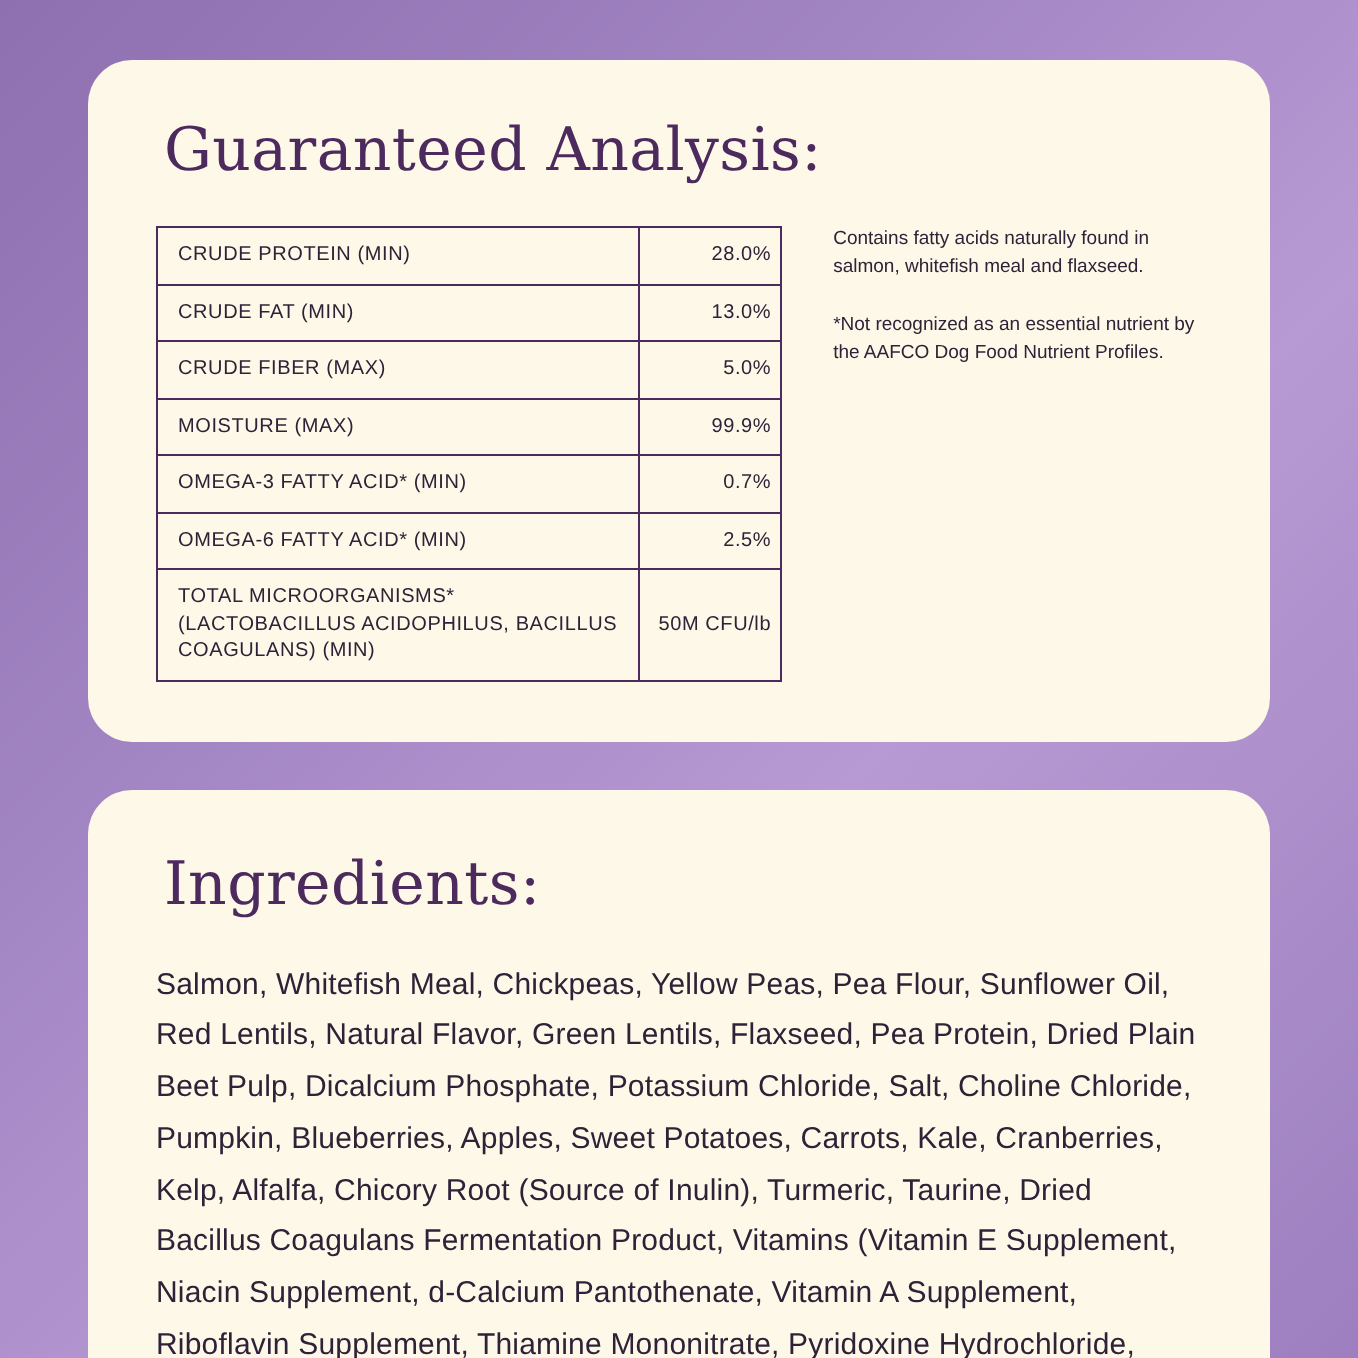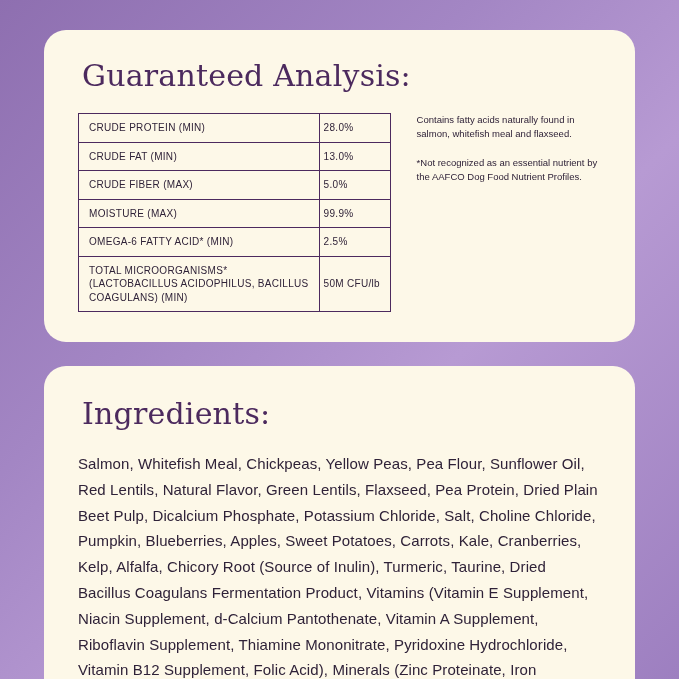--- a/index.html
+++ b/index.html
@@ -50,21 +50,21 @@
   table.ga td {
     border: 1px solid #4c2a5e;
     font-size: 10px;
     color: #2f2238;
     padding: 7px 8px 7px 10px;
     letter-spacing: 0.3px;
     line-height: 1.35;
   }
   table.ga td.val {
     width: 62px;
-    text-align: left;
+    text-align: right;
     padding-left: 4px;
     padding-right: 4px;
   }
   .notes {
     margin-left: 26px;
     width: 190px;
     font-size: 9.5px;
     line-height: 1.5;
     color: #2f2238;
   }
@@ -106,20 +106,24 @@
           </tr>
           <tr>
             <td>CRUDE FIBER (MAX)</td>
             <td class="val">5.0%</td>
           </tr>
           <tr>
             <td>MOISTURE (MAX)</td>
             <td class="val">99.9%</td>
           </tr>
           <tr>
+            <td>OMEGA-3 FATTY ACID* (MIN)</td>
+            <td class="val">0.7%</td>
+          </tr>
+          <tr>
             <td>OMEGA-6 FATTY ACID* (MIN)</td>
             <td class="val">2.5%</td>
           </tr>
           <tr>
             <td>TOTAL MICROORGANISMS* (LACTOBACILLUS ACIDOPHILUS, BACILLUS COAGULANS) (MIN)</td>
             <td class="val">50M CFU/lb</td>
           </tr>
         </tbody>
       </table>
       <div class="notes">

